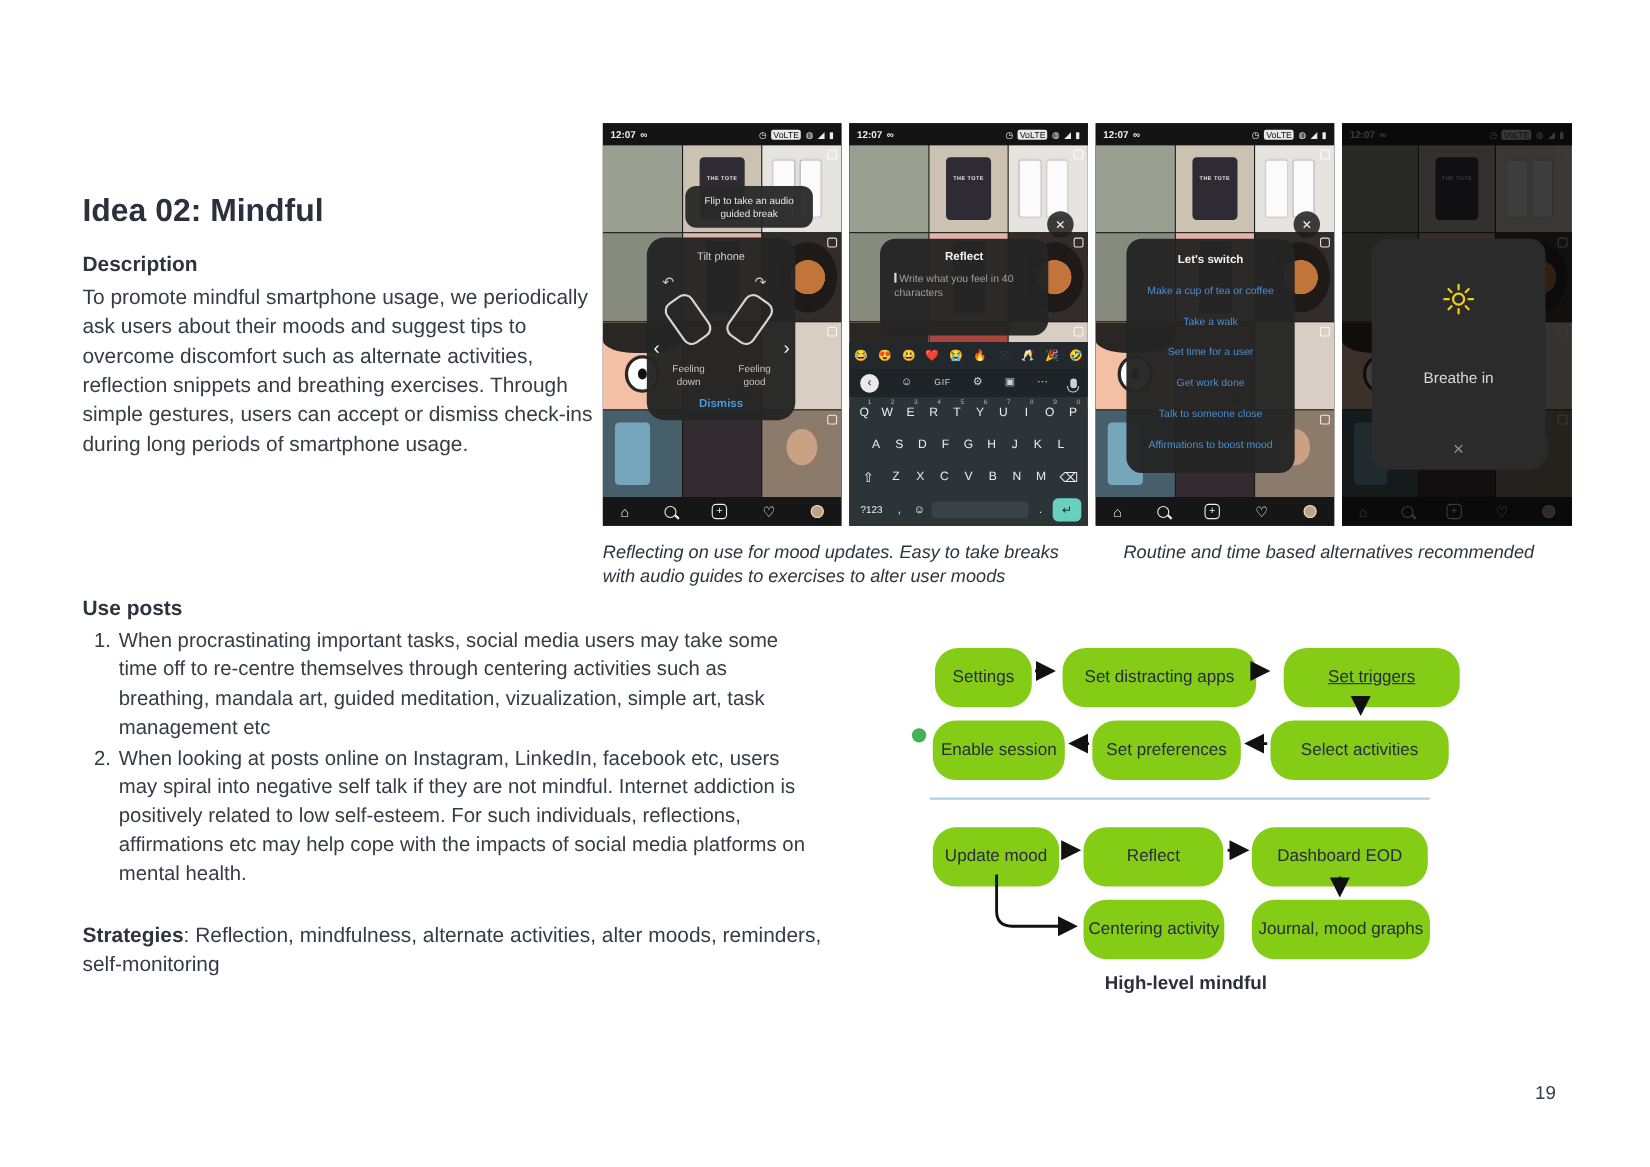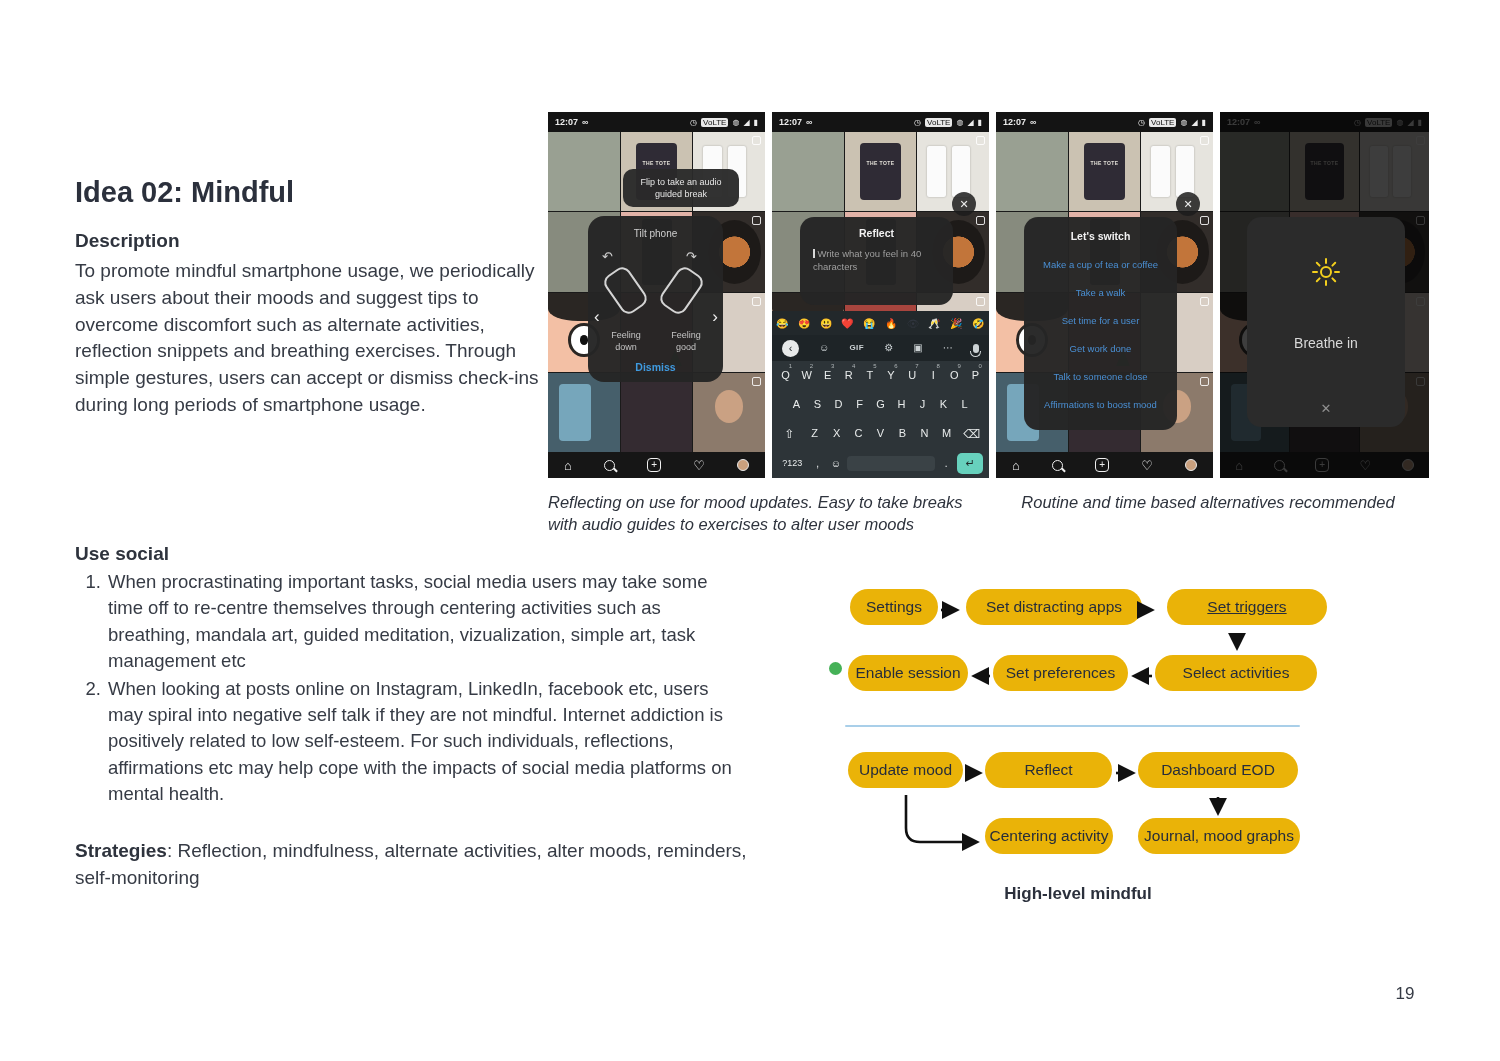--- a/index.html
+++ b/index.html
@@ -89,21 +89,21 @@
   .m2-title{position:absolute;top:10px;width:100%;text-align:center;color:#f2f2f2;font-weight:bold;font-size:10.5px;}
   .reflect-line{position:absolute;top:30px;left:13px;right:10px;color:#9f9f9f;font-size:9.5px;line-height:1.4;}
   .cursor{display:inline-block;width:1.5px;height:9px;background:#d8d8d8;margin-right:3px;vertical-align:-1px;}
 
   .keyboard{position:absolute;bottom:0;left:0;right:0;z-index:7;background:#2d3438;}
   .krow-emoji{height:24px;background:#22282b;display:flex;align-items:center;justify-content:space-around;font-size:10px;}
   .krow-tools{height:26px;background:#1e2427;display:flex;align-items:center;justify-content:space-around;color:#ccd2d4;}
   .tb-back{width:17px;height:17px;border-radius:50%;background:#e8eaea;color:#1d2326;display:flex;align-items:center;
            justify-content:center;font-size:11px;line-height:1;}
   .tb{font-size:10px;line-height:1;}
-  .tb-gif{font-size:8px;font-weight:bold;letter-spacing:.5px;}
+  .tb-gif{font-size:8px;font-weight:normal;letter-spacing:.5px;}
   .mic{width:6px;height:9px;background:#ccd2d4;border-radius:3px;position:relative;}
   .mic::after{content:"";position:absolute;left:-2.5px;right:-2.5px;bottom:-4px;height:5px;border:1px solid #ccd2d4;
               border-top:none;border-radius:0 0 6px 6px;}
   .krow{height:29px;display:flex;align-items:center;padding:0 3px;}
   .key{flex:1;text-align:center;color:#e9ecec;font-size:11px;position:relative;line-height:1;}
   .key .sup{position:absolute;top:-7px;right:4px;font-size:6px;color:#aeb4b6;}
   .krow.r2{padding:0 14px;} .krow.r3 .key.wide{flex:1.3;font-size:12px;}
   .krow-bottom{height:30px;display:flex;align-items:center;gap:4px;padding:0 6px;}
   .bkey{color:#e9ecec;font-size:9px;text-align:center;}
   .bkey.sym{flex:1.1;} .bkey.small{flex:.55;font-size:10px;}
@@ -118,21 +118,21 @@
   .sw-opt{text-align:center;color:#4a8fd3;font-size:9.5px;}
 
   .dim{position:absolute;inset:0;background:rgba(8,8,8,.78);z-index:4;}
   .modal4{left:27px;top:105px;width:158px;height:210px;background:#2b2b2b;border-radius:14px;}
   .sun{position:absolute;top:38px;left:0;width:100%;display:flex;justify-content:center;}
   .breathe{position:absolute;top:118px;width:100%;text-align:center;color:#d9d9d9;font-size:14px;}
   .m4x{position:absolute;top:184px;width:100%;text-align:center;color:#8f8f8f;font-size:13px;}
 
   
   .workflow{position:absolute;left:820px;top:575px;width:520px;height:345px;}
-  .pill{position:absolute;height:36px;background:#eab308;border-radius:21px;display:flex;align-items:center;
+  .pill{position:absolute;height:54px;background:#84cc16;border-radius:21px;display:flex;align-items:center;
         justify-content:center;font-size:15.5px;font-weight:500;color:#272d3a;white-space:nowrap;}
   .wf-settings{left:30px;top:14px;width:88px;}
   .wf-apps{left:146px;top:14px;width:176px;}
   .wf-triggers{left:347px;top:14px;width:160px;text-decoration:underline;}
   .wf-enable{left:28px;top:80px;width:120px;text-align:center;}
   .wf-prefs{left:173px;top:80px;width:135px;}
   .wf-select{left:335px;top:80px;width:162px;}
   .wf-update{left:28px;top:177px;width:115px;}
   .wf-reflect{left:165px;top:177px;width:127px;}
   .wf-dash{left:318px;top:177px;width:160px;}
@@ -145,21 +145,21 @@
               font-weight:bold;color:#2b303c;}
 </style>
 </head>
 <body>
 
 <div class="page">
 
   <div class="title">Idea 02: Mindful</div>
   <div class="subhead desc-head">Description</div>
   <div class="body-text desc-body">To promote mindful smartphone usage, we periodically ask users about their moods and suggest tips to overcome discomfort such as alternate activities, reflection snippets and breathing exercises. Through simple gestures, users can accept or dismiss check-ins during long periods of smartphone usage.</div>
-  <div class="subhead uc-head">Use social</div>
+  <div class="subhead uc-head">Use posts</div>
   <ol class="uc-list">
     <li>When procrastinating important tasks, social media users may take some time off to re-centre themselves through centering activities such as breathing, mandala art, guided meditation, vizualization, simple art, task management etc</li>
     <li>When looking at posts online on Instagram, LinkedIn, facebook etc, users may spiral into negative self talk if they are not mindful. Internet addiction is positively related to low self-esteem. For such individuals, reflections, affirmations etc may help cope with the impacts of social media platforms on mental health.</li>
   </ol>
   <div class="strategies"><b>Strategies</b><span>: Reflection, mindfulness, alternate activities, alter moods, reminders, self-monitoring</span></div>
   <div class="pageno">19</div>
 
   <div class="caption cap-left">Reflecting on use for mood updates. Easy to take breaks with audio guides to exercises to alter user moods</div>
   <div class="caption cap-right">Routine and time based alternatives recommended</div>
 

